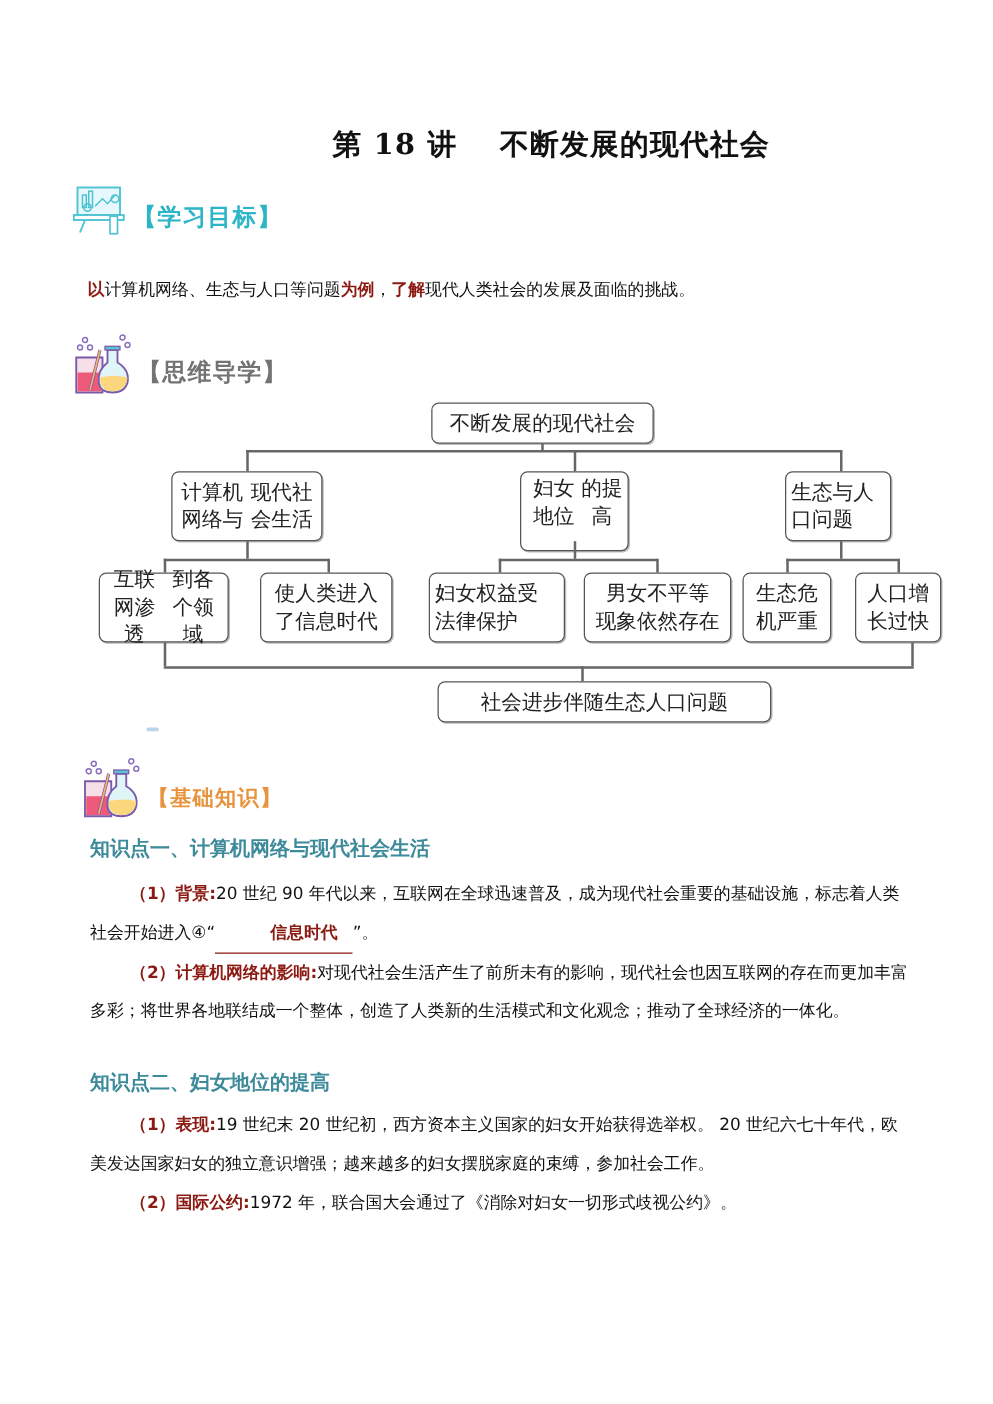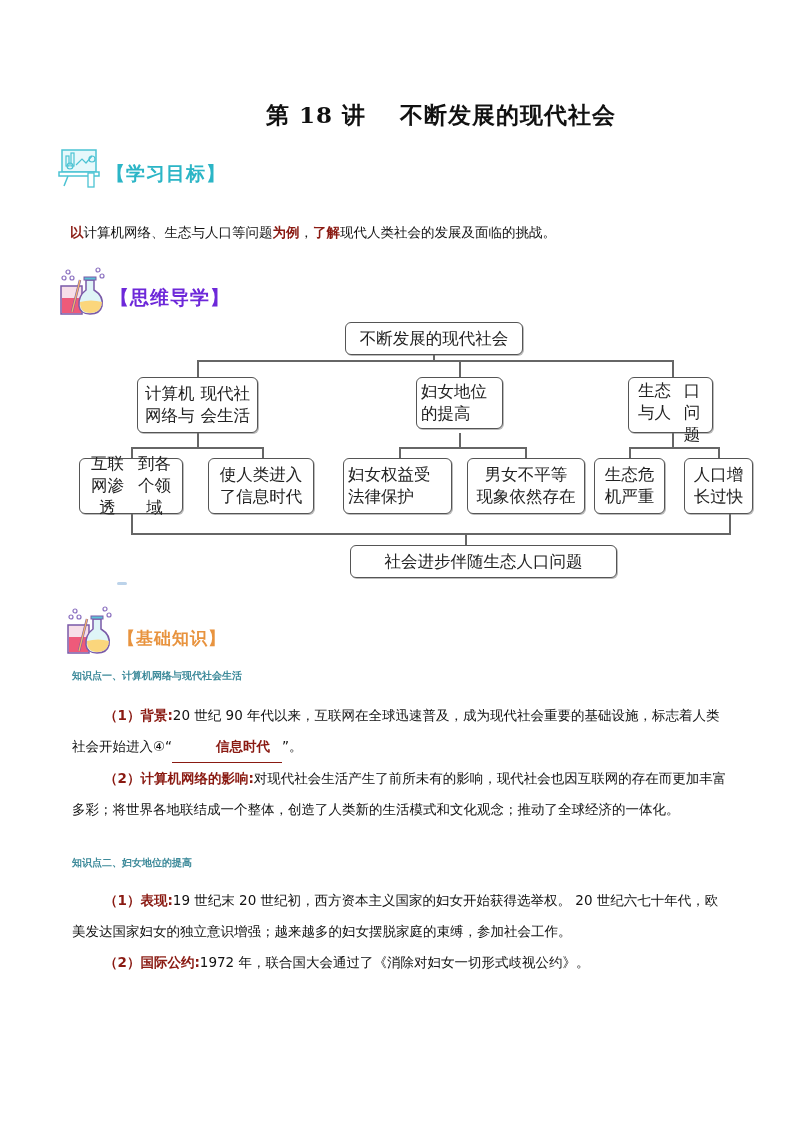--- a/index.html
+++ b/index.html
@@ -4,25 +4,25 @@
 <style>
   html, body { margin: 0; padding: 0; background: #ffffff; }
   body { width: 794px; height: 1123px; position: relative; overflow: hidden;
          font-family: "DejaVu Serif", "Liberation Serif", serif; color: #111; }
   .abs { position: absolute; }
   .title { left: 0; width: 794px; top: 100px; text-align: center; font-size: 23px; font-weight: bold;
            letter-spacing: 1px; font-family: "DejaVu Serif", serif; padding-left: 44px; }
   .title .gap { display: inline-block; width: 34px; }
   .sec-head { font-size: 19px; font-weight: bold; letter-spacing: 1px; font-family: "DejaVu Sans", sans-serif; }
   .sec-teal { color: #2bb5c6; }
-  .sec-red { color: #6d28d9; }
+  .sec-red { color: #737373; }
   .sec-orange { color: #e8933e; }
   .body-text { font-family: "DejaVu Sans", sans-serif; font-size: 13.5px; line-height: 20px; color: #111; }
   .kw { color: #8a1a12; font-weight: bold; }
-  .kp { color: #3d8a9a; font-weight: bold; font-family: "DejaVu Sans", sans-serif; font-size: 10px; }
+  .kp { color: #3d8a9a; font-weight: bold; font-family: "DejaVu Sans", sans-serif; font-size: 16px; }
   .node { position: absolute; border: 1.5px solid #555; border-radius: 6px; background: #fff;
           box-shadow: 1px 1px 0 #bbb; font-family: "DejaVu Serif", serif; font-size: 16.5px; line-height: 22px;
           color: #222; display: flex; align-items: center; justify-content: center; text-align: center; box-sizing: border-box; padding: 2px 4px; }
   .line { position: absolute; background: #666; }
   .blank { display: inline-block; border-bottom: 1.5px solid #8a1a12; padding: 0 12px; color: #8a1a12; font-weight: bold; }
 </style>
 </head>
 <body>
 
 <div class="abs title">
@@ -72,25 +72,25 @@
   <div class="line" style="left:433px; top:355px; width:1.5px; height:6px;"></div>
   <div class="line" style="left:197px; top:360px; width:476px; height:1.5px;"></div>
   <div class="line" style="left:197px; top:360px; width:1.5px; height:17px;"></div>
   <div class="line" style="left:459px; top:360px; width:1.5px; height:17px;"></div>
   <div class="line" style="left:672px; top:360px; width:1.5px; height:17px;"></div>
 
   <div class="node" style="left:137px; top:377px; width:121px; height:56px; flex-direction:row;">
     <span>计算机网络与</span>
     <span>现代社会生活</span>
   </div>
-  <div class="node" style="left:416px; top:377px; width:87px; height:52px; flex-direction:column; align-items:flex-start;">
+  <div class="node" style="left:416px; top:377px; width:87px; height:64px; flex-direction:row; align-items:flex-start;">
     <span>妇女地位</span>
     <span>的提高</span>
   </div>
-  <div class="node" style="left:628px; top:377px; width:85px; height:56px; flex-direction:row; align-items:flex-start;">
+  <div class="node" style="left:628px; top:377px; width:85px; height:56px; flex-direction:column; align-items:flex-start;">
     <span>生态与人</span>
     <span>口问题</span>
   </div>
 
   <div class="line" style="left:197px; top:433px; width:1.5px; height:14px;"></div>
   <div class="line" style="left:131px; top:447px; width:132px; height:1.5px;"></div>
   <div class="line" style="left:131px; top:447px; width:1.5px; height:11px;"></div>
   <div class="line" style="left:262px; top:447px; width:1.5px; height:11px;"></div>
 
   <div class="line" style="left:459px; top:433px; width:1.5px; height:14px;"></div>

